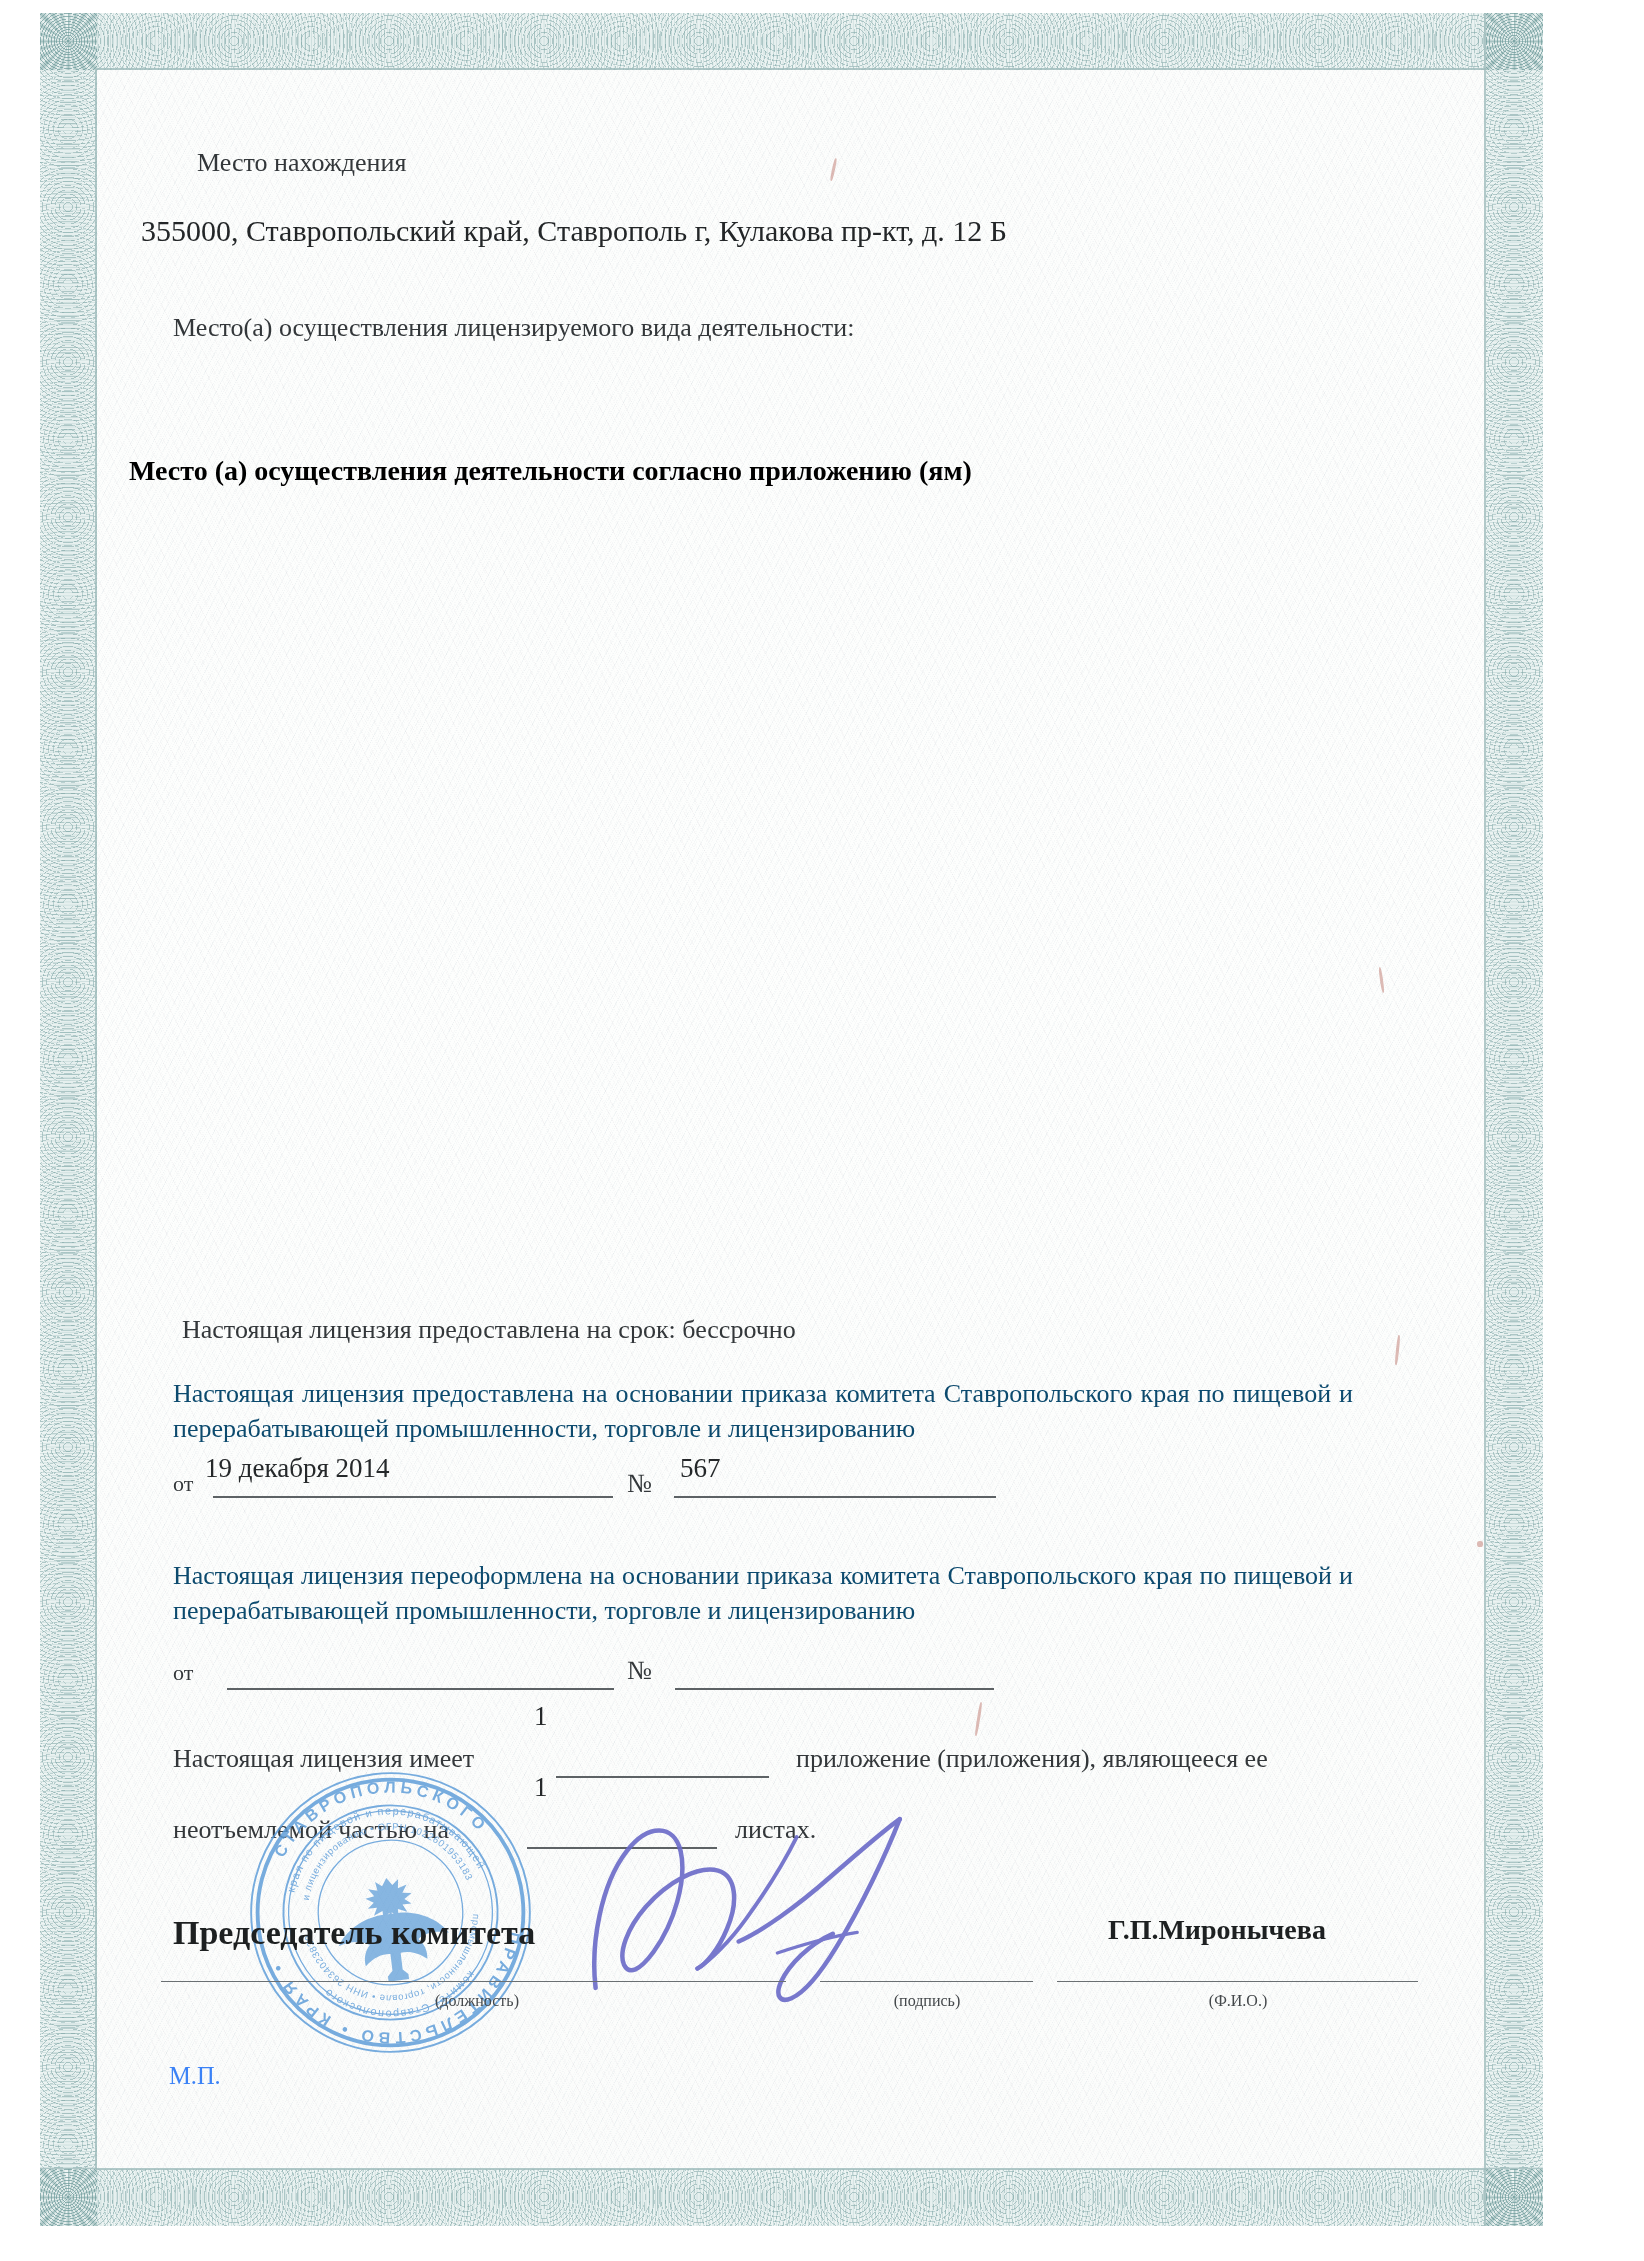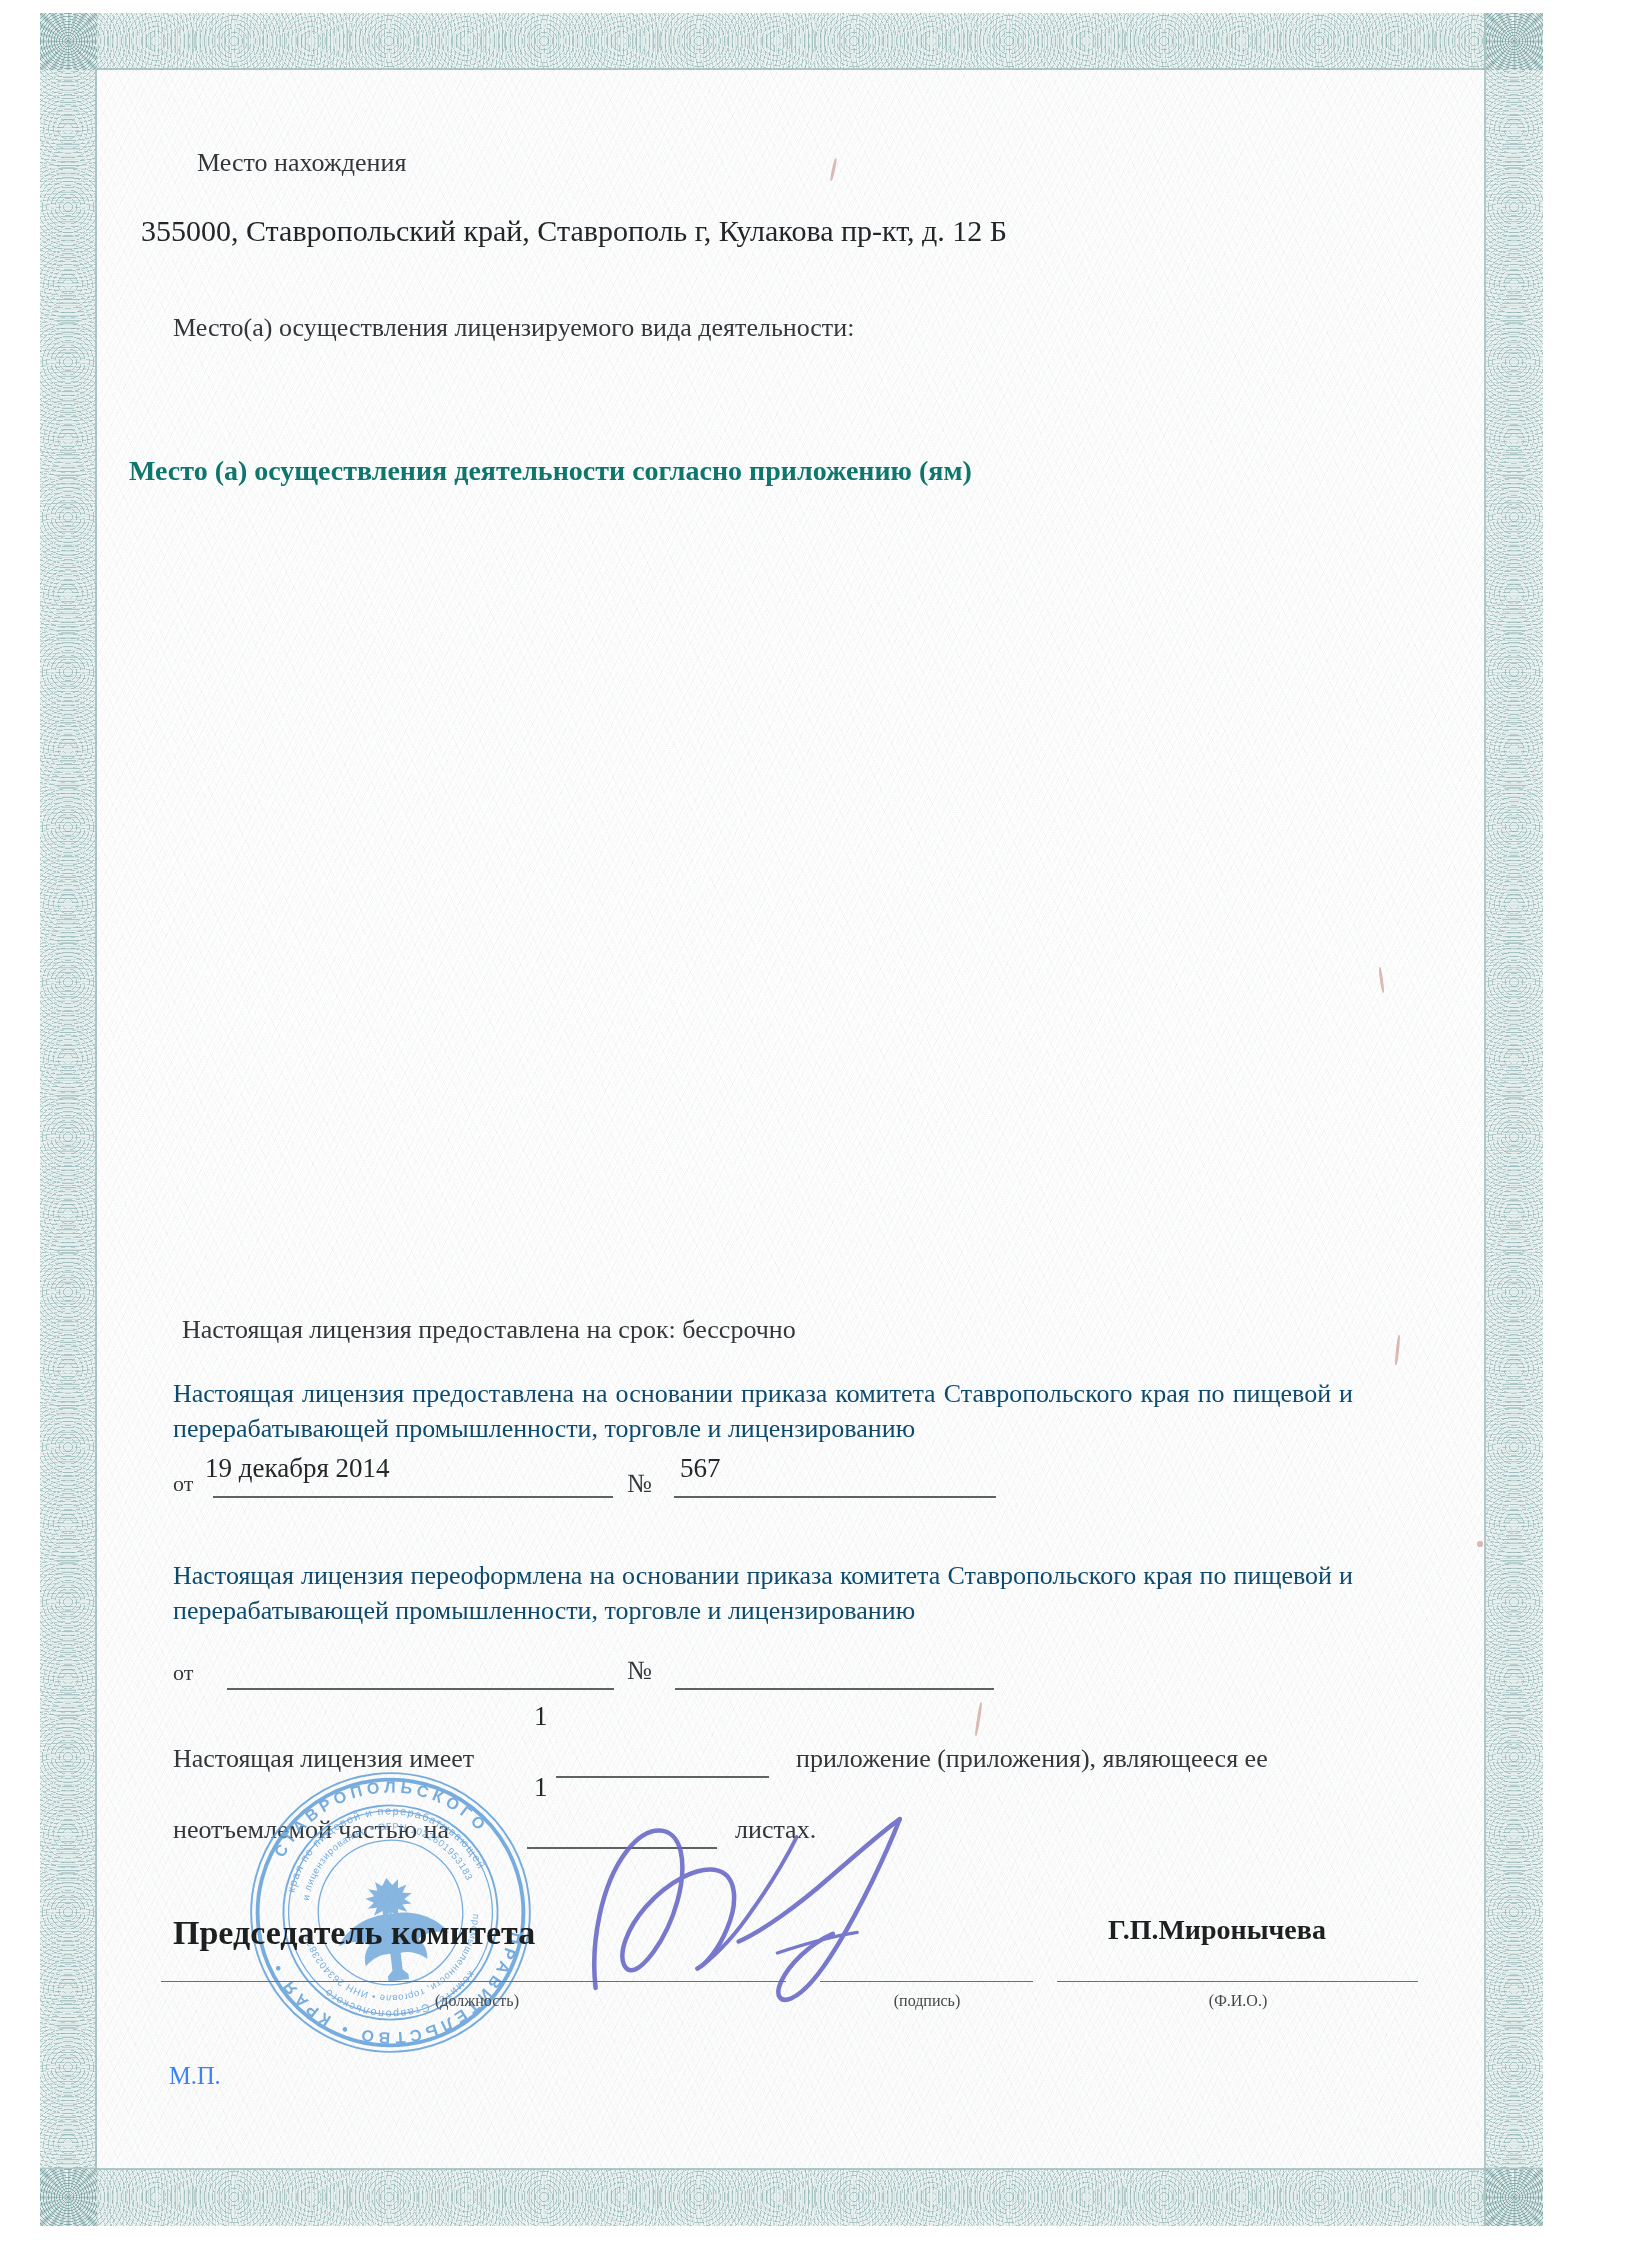--- a/index.html
+++ b/index.html
@@ -184,21 +184,21 @@
     white-space: nowrap;
   }
   .t-addr {
     font-size: 30px;
     color: #232628;
     white-space: nowrap;
   }
   .t-bold {
     font-size: 28px;
     font-weight: bold;
-    color: #0f766e;
+    color: #000000;
     white-space: nowrap;
   }
   .para {
     font-size: 26px;
     line-height: 1.34;
     color: #0c4a6e;
     text-align: justify;
   }
 
   .rule {

